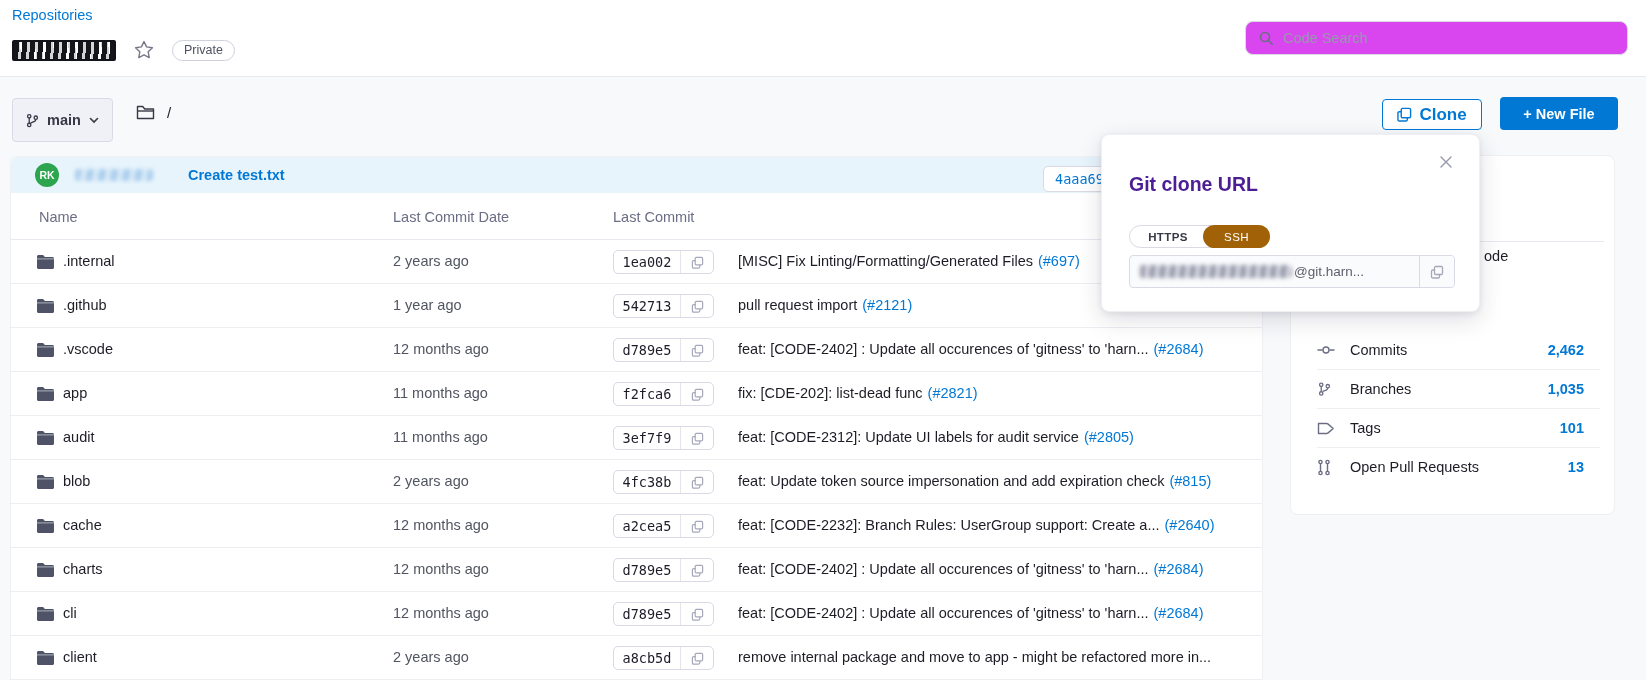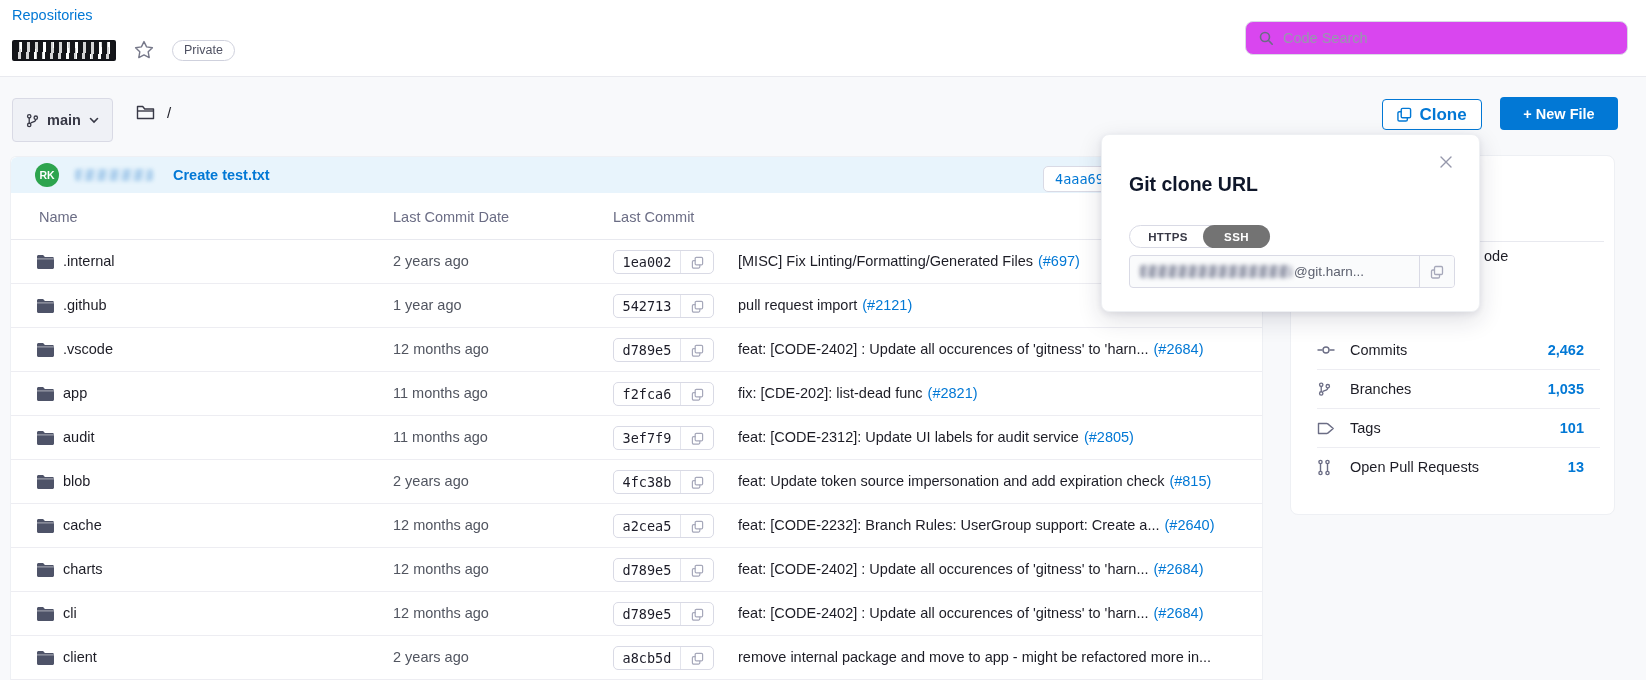--- a/index.html
+++ b/index.html
@@ -28,21 +28,21 @@
   .path-sep { font-size:15px; color:#1d1d26; }
   .btn-clone { position:absolute; left:1382px; top:99px; width:100px; height:31px; background:#fff; border:1.5px solid #0278d5; border-radius:4px; color:#0278d5; font-weight:700; font-size:17px; display:flex; align-items:center; justify-content:center; gap:7px; cursor:pointer; }
   .btn-newfile { position:absolute; left:1500px; top:97px; width:118px; height:33px; background:#0278d5; border:none; border-radius:4px; color:#fff; font-weight:700; font-size:14.5px; display:flex; align-items:center; justify-content:center; cursor:pointer; }
 
   
   .main-card { position:absolute; left:10px; top:156px; width:1253px; height:524px; background:#fff; border:1px solid #eef0f4; border-bottom:none; border-radius:6px 6px 0 0; overflow:hidden; }
   .banner { position:relative; height:36px; background:#e8f4fc; display:flex; align-items:center; padding-left:24px; border-radius:6px 6px 0 0; }
   .avatar { width:24px; height:24px; border-radius:50%; background:#2da44e; color:#fff; font-size:10.5px; font-weight:700; display:flex; align-items:center; justify-content:center; }
   .author-redacted { margin-left:16px; width:78px; height:12px; border-radius:3px;
       background: repeating-linear-gradient(100deg,#a9cdec 0 7px,#dcedf9 7px 12px); filter: blur(2.2px); opacity:.95; }
-  .banner-link { margin-left:20px; font-size:14.5px; font-weight:700; color:#0278d5; text-decoration:none; cursor:pointer; }
+  .banner-link { margin-left:35px; font-size:14.5px; font-weight:700; color:#0278d5; text-decoration:none; cursor:pointer; }
   .sha-pill { position:absolute; left:1043px; top:166px; width:120px; height:26px; background:#fff; border:1px solid #d9dae5; border-radius:5px; display:flex; align-items:center; padding-left:11px; z-index:5; cursor:pointer; }
   .sha-pill span { font-family:"DejaVu Sans Mono", monospace; font-size:13.5px; color:#0278d5; }
   .thead { position:relative; height:47px; border-bottom:1px solid #e8e9ef; }
   .thead span { position:absolute; top:16px; font-size:14.5px; color:#6b6d85; }
   .th-name { left:28px; } .th-date { left:382px; } .th-commit { left:602px; }
   .trow { position:relative; height:44px; border-bottom:1px solid #ededf2; cursor:pointer; background:#fff; }
   .trow .f-icon { position:absolute; left:26px; top:15px; }
   .trow .c-name { position:absolute; left:52px; top:13px; font-size:14.5px; color:#1d1d26; }
   .trow .c-date { position:absolute; left:382px; top:13px; font-size:14.5px; color:#515560; }
   .hash-pill { position:absolute; left:602px; top:10px; height:24px; display:inline-flex; align-items:stretch; border:1px solid #d9dae5; border-radius:5px; background:#fff; overflow:hidden; }
@@ -60,24 +60,24 @@
   .stat-row { height:39px; display:flex; align-items:center; border-top:1px solid #ededf2; cursor:pointer; }
   .stat-row:first-child { border-top:none; }
   .stat-row .s-icon { width:18px; display:flex; align-items:center; }
   .stat-row .s-label { margin-left:15px; font-size:14.5px; color:#1d1d26; }
   .stat-row .s-value { margin-left:auto; padding-right:16px; font-size:14.5px; font-weight:700; color:#0278d5; }
 
   
   .popover { position:absolute; left:1101px; top:134px; width:379px; height:178px; background:#fff; border:1px solid #eef0f3; border-radius:8px; z-index:50;
       box-shadow:0 8px 24px rgba(25,30,60,.14), 0 2px 6px rgba(25,30,60,.08); }
   .pop-close { position:absolute; right:26px; top:20px; cursor:pointer; line-height:0; }
-  .pop-title { position:absolute; left:27px; top:38px; font-size:19.5px; font-weight:700; color:#0f172a; }
+  .pop-title { position:absolute; left:27px; top:38px; font-size:19.5px; font-weight:700; color:#4c1d95; }
   .toggle { position:absolute; left:27px; top:90px; width:141px; height:23px; border:1px solid #d9dae5; border-radius:12px; background:#fff; }
   .toggle .t-https { position:absolute; left:0; top:0; width:76px; height:21px; display:flex; align-items:center; justify-content:center; font-size:11.5px; font-weight:700; letter-spacing:.4px; color:#383946; cursor:pointer; }
-  .toggle .t-ssh { position:absolute; right:-1px; top:-1px; width:67px; height:23px; background:#737373; border-radius:12px; display:flex; align-items:center; justify-content:center; font-size:11.5px; font-weight:700; letter-spacing:.4px; color:#fff; cursor:pointer; }
+  .toggle .t-ssh { position:absolute; right:-1px; top:-1px; width:67px; height:23px; background:#a16207; border-radius:12px; display:flex; align-items:center; justify-content:center; font-size:11.5px; font-weight:400; letter-spacing:.4px; color:#fff; cursor:pointer; }
   .url-input { position:absolute; left:27px; top:120px; width:326px; height:33px; border:1px solid #d9dae5; border-radius:4px; background:#fafbfc; display:flex; align-items:stretch; overflow:hidden; }
   .url-text { flex:1; display:flex; align-items:center; padding-left:10px; overflow:hidden; cursor:text; }
   .url-redacted { width:152px; height:13px; border-radius:3px; flex:none;
       background: repeating-linear-gradient(97deg,#878b9e 0 6px,#d8dae3 6px 10px); filter: blur(2px); opacity:.85; }
   .url-tail { margin-left:2px; font-size:13.5px; color:#5d616f; white-space:nowrap; }
   .url-copy { width:35px; border-left:1px solid #d9dae5; display:flex; align-items:center; justify-content:center; cursor:pointer; background:#fafbfc; }
 </style>
 </head>
 <body>
 

